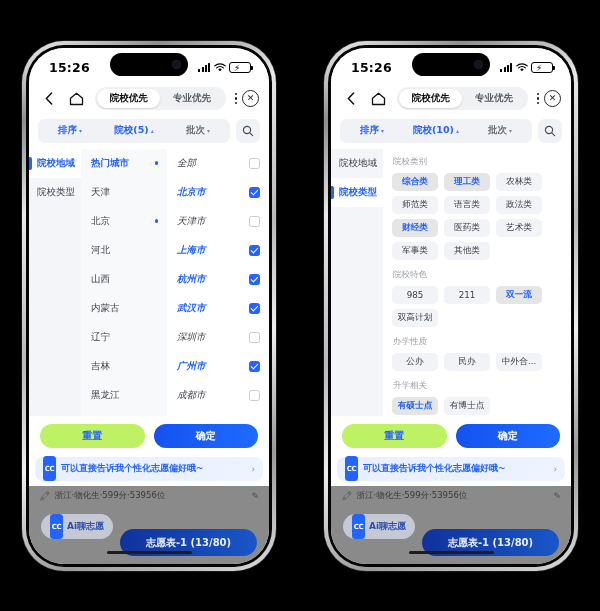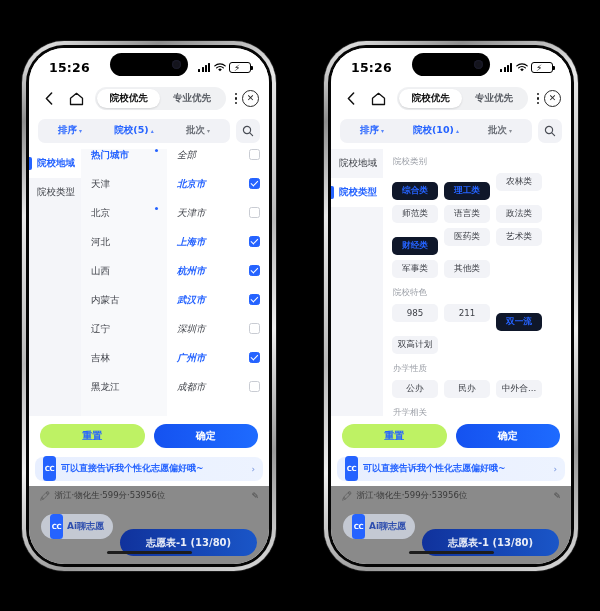--- a/index.html
+++ b/index.html
@@ -101,41 +101,41 @@
     height: 29px; display: flex; align-items: center; padding-left: 8px;
     font-size: 9.5px; color: #3c3f46; position: relative; white-space: nowrap;
   }
   .tabitem.on { background: #fff; color: #2563ff; font-weight: 700; }
   .tabitem.on:before { content:""; position:absolute; left:0; top:8px; bottom:8px; width:2.5px; background:#2563ff; border-radius:0 2px 2px 0;}
 
   
   .col-mid { width: 86px; flex: none; background: #f8f9fb; overflow: hidden; }
   .col-right { flex: 1; background: #fff; overflow: hidden; font-style: italic; }
   .rowitem {
-    height: 29px; display: flex; justify-content: space-between;
+    height: 29px; display: flex; align-items: center; justify-content: space-between;
     padding: 0 9px 0 10px; font-size: 9.5px; color: #3c3f46; white-space: nowrap;
   }
   .rowitem.sel { color: #2563ff; font-weight: 700; }
   .rowitem .hdr-split { color:#2563ff; font-weight:700; }
   .dot { width: 3.5px; height: 3.5px; border-radius: 50%; background: #2563ff; flex: none; }
   .cbox { width: 11px; height: 11px; border-radius: 2.5px; border: 1px solid #c9ccd3; flex: none; background:#fff; }
   .cbox.on { background: #2563ff; border-color: #2563ff; display:flex; align-items:center; justify-content:center; }
   .cbox.on:after { content:""; width:3.4px; height:6px; border:solid #fff; border-width:0 1.6px 1.6px 0; transform: rotate(43deg) translate(-.3px,-.8px); }
 
   
   .col-groups { flex: 1; background: #fff; padding: 7px 9px 4px 9px; overflow: hidden; }
   .grp-title { font-size: 8.5px; color: #9a9ea6; margin: 0 0 5px 1px; }
   .grp { margin-bottom: 9px; }
   .tags { display: flex; flex-wrap: wrap; gap: 5px 6px; }
   .tag {
     width: 46px; height: 18px; border-radius: 5px; background: #f2f3f7;
     display: flex; align-items: center; justify-content: center;
     font-size: 8.7px; color: #3c3f46; white-space: nowrap; overflow: hidden;
   }
-  .tag.on { background: #0f172a; color: #2563ff; font-weight: 700; margin-top: 9px; }
+  .tag.on { background: #e5e5e5; color: #2563ff; font-weight: 700; }
 
   
   .actions { flex: none; display: flex; gap: 9px; padding: 8px 11px 9px; background: #fff; }
   .btn { flex: 1; height: 24px; border-radius: 12px; display: flex; align-items: center; justify-content: center; font-size: 10px; font-weight: 700; }
   .btn-reset { background: #bef264; color: #2563ff; }
   .btn-ok { background: linear-gradient(90deg,#1552f0,#1e6bff); color: #fff; }
 
   
   .ai-hint {
     flex: none; margin: 0 6px 5px; height: 24px; border-radius: 8px;

